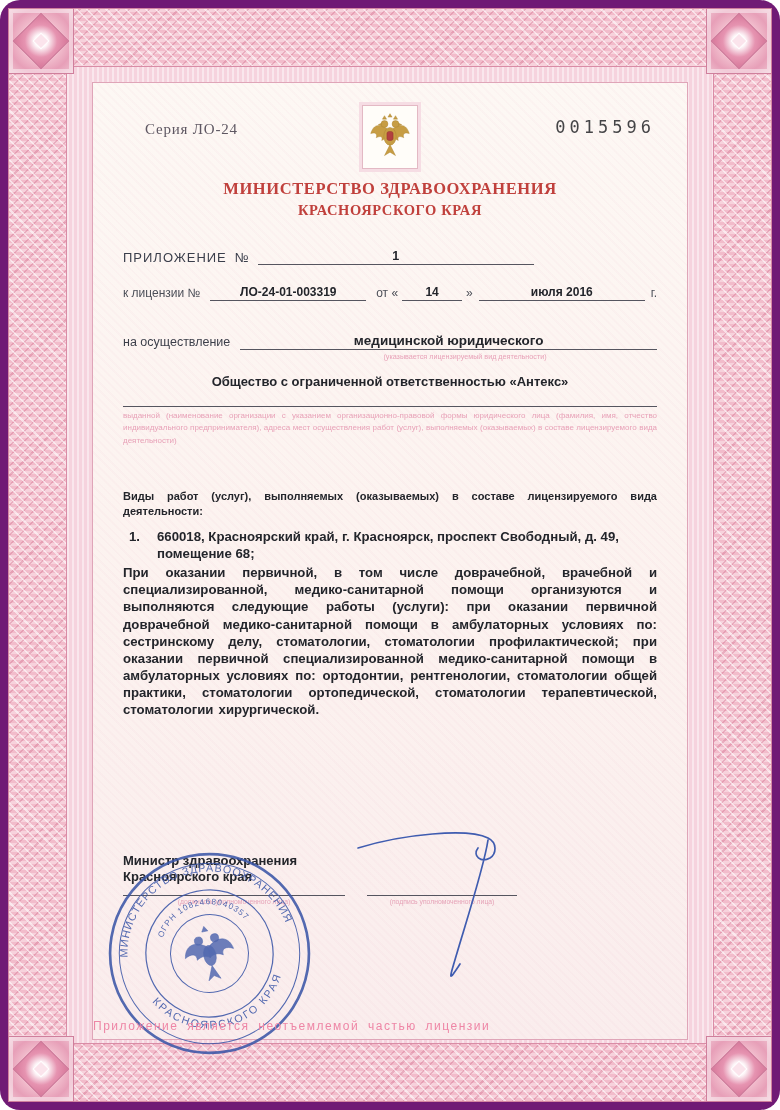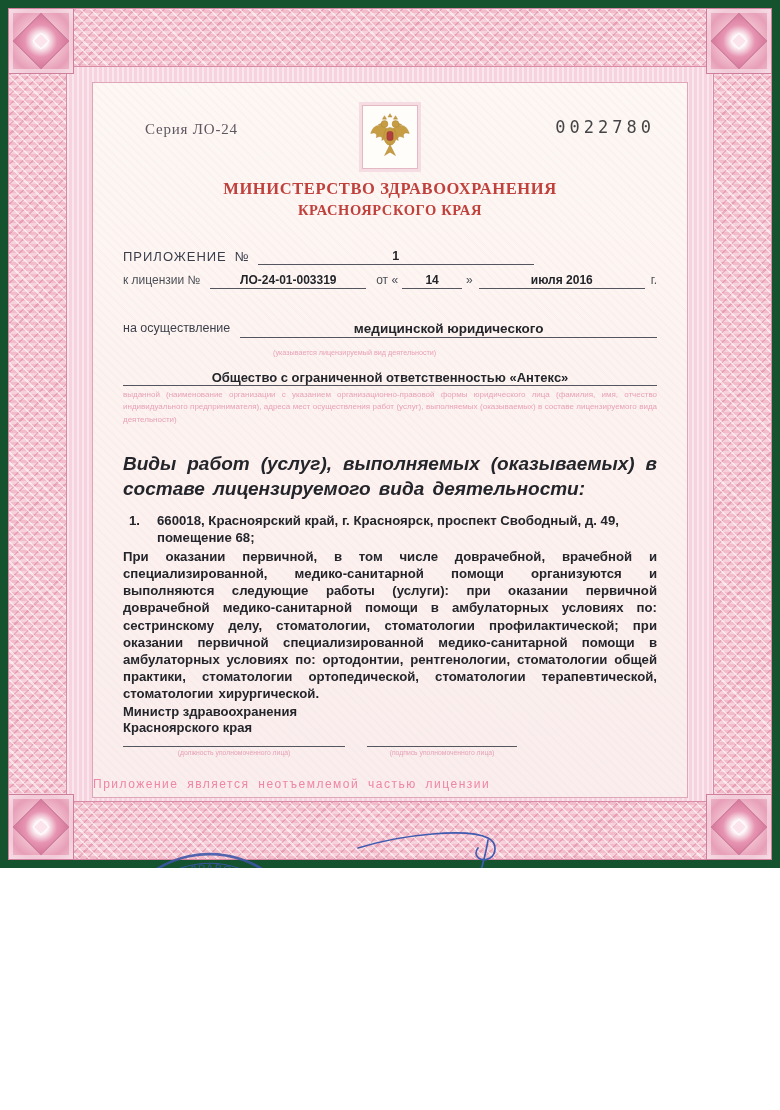--- a/index.html
+++ b/index.html
@@ -1,17 +1,17 @@
 <!DOCTYPE html>
 <html><head>
 <meta charset="utf-8">
 <style>
   html,body{margin:0;padding:0;background:#ffffff;}
-  .page{position:relative;width:780px;height:868px;background:#14532d;overflow:hidden;
-        font-family:"Liberation Sans",sans-serif;-webkit-font-smoothing:antialiased;}
+  .page{position:relative;width:780px;height:1110px;background:#701a75;overflow:hidden;
+        font-family:"Liberation Sans",sans-serif;border-radius:20px;-webkit-font-smoothing:antialiased;}
 
   
   .band{position:absolute;inset:8px;
     background:
       repeating-linear-gradient(45deg, rgba(255,255,255,.55) 0 1.5px, rgba(255,255,255,0) 1.5px 7px),
       repeating-linear-gradient(-45deg, rgba(200,90,125,.30) 0 1.5px, rgba(0,0,0,0) 1.5px 7px),
       repeating-linear-gradient(0deg, #f2bccb 0 3px, #f7d2dc 3px 6px);
     border:1px solid #d487a2;}
   .mat{position:absolute;inset:66px;
     background:
@@ -44,43 +44,43 @@
     box-shadow:0 0 0 3px #f6dde4;display:flex;align-items:center;justify-content:center;}
   .serial{font-family:"DejaVu Sans Mono",monospace;font-size:17px;color:#454547;
     letter-spacing:4px;text-align:right;padding-top:12px;padding-right:2px;}
 
   .ministry{margin-top:10px;text-align:center;color:#c0403c;
     font-family:"Liberation Serif",serif;font-weight:bold;}
   .ministry .l1{font-size:16.5px;letter-spacing:.6px;}
   .ministry .l2{font-size:14.5px;letter-spacing:.6px;margin-top:3px;}
 
   
-  .row{display:flex;align-items:flex-start;font-size:12.5px;color:#3c3f4a;}
+  .row{display:flex;align-items:center;font-size:12.5px;color:#3c3f4a;}
   .row .lbl{white-space:nowrap;}
   .field{border-bottom:1px solid #55555f;text-align:center;font-weight:bold;color:#23252b;
     padding:0 4px 1px 4px;}
   .annex-row{margin-top:30px;}
   .annex-row .lbl{font-size:13px;letter-spacing:1px;color:#3a3e4b;}
   .annex-row .field{width:268px;margin-left:8px;}
-  .license-row{margin-top:8px;font-size:12px;color:#4c4f58;}
+  .license-row{margin-top:20px;font-size:12px;color:#4c4f58;}
   .license-row .f-lic{flex:1;margin:0 10px;}
   .license-row .f-day{width:52px;margin:0 4px;}
   .license-row .f-month{width:158px;margin:0 6px;}
   .activity-row{margin-top:32px;}
   .activity-row .f-act{flex:1;margin-left:10px;font-size:13.5px;}
   .cap{color:#e8a2b8;font-size:7.2px;line-height:1.4;}
-  .cap-center{text-align:left;margin-top:10px;margin-left:150px;}
+  .cap-center{text-align:center;margin-top:2px;margin-left:150px;}
   .exception{margin-top:8px;font-size:9px;color:#44464e;text-align:center;line-height:1.45;}
   .org{margin-top:12px;text-align:center;font-weight:bold;font-size:13px;
-    border-bottom:1px solid #55555f;padding-bottom:0;}
+    border-bottom:1px solid #55555f;padding-bottom:17px;}
   .issued{margin-top:3px;font-size:8px;text-align:justify;line-height:1.55;}
 
   
-  .works-intro{margin-top:26px;font-weight:bold;font-size:19px;text-align:justify;
-    word-spacing:3px;line-height:1.3;font-style:italic;}
+  .works-intro{margin-top:42px;font-weight:bold;font-size:11px;text-align:justify;
+    word-spacing:3px;line-height:1.3;}
   .addr{margin-top:10px;font-weight:bold;font-size:13.2px;line-height:1.3;
     padding-left:34px;position:relative;max-width:470px;}
   .addr .num{position:absolute;left:6px;top:0;}
   .works-body{margin-top:2px;font-weight:bold;font-size:13.2px;text-align:justify;
     word-spacing:1.5px;line-height:1.3;}
 
   
   .sig-grid{margin-top:auto;margin-bottom:118px;display:grid;
     grid-template-columns:222px 150px 168px;column-gap:22px;align-items:end;}
   .sig-cell{text-align:center;}
@@ -125,21 +125,21 @@
             <path d="M44.5 15 L49 17 L44.5 18.5 Z"></path>
             <path d="M21 9 L27 9 L24 4 Z"></path>
             <path d="M37 9 L43 9 L40 4 Z"></path>
             <path d="M29 6 L35 6 L32 1 Z"></path>
             <ellipse cx="32" cy="34" rx="9" ry="13"></ellipse>
             <path d="M32 46 L24 62 L32 57 L40 62 Z"></path>
           </g>
           <rect x="27.5" y="27" width="9" height="13" rx="3" fill="#b23f3f" stroke="#8f2f2f" stroke-width="0.6"></rect>
         </svg>
       </div>
-      <div class="serial">0022780</div>
+      <div class="serial">0015596</div>
     </div>
 
     <div class="ministry">
       <div class="l1">МИНИСТЕРСТВО ЗДРАВООХРАНЕНИЯ</div>
       <div class="l2">КРАСНОЯРСКОГО КРАЯ</div>
     </div>
 
     <div class="row annex-row">
       <span class="lbl">ПРИЛОЖЕНИЕ</span>
       <span class="lbl" style="margin-left:8px">№</span>

